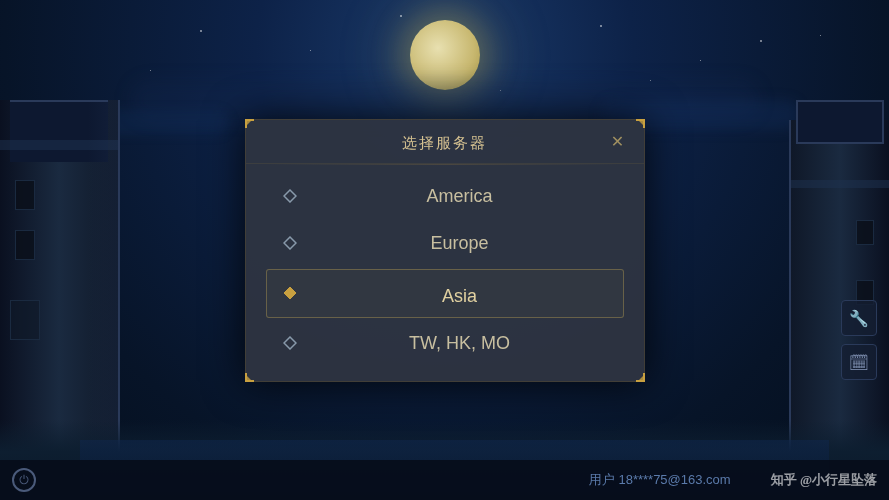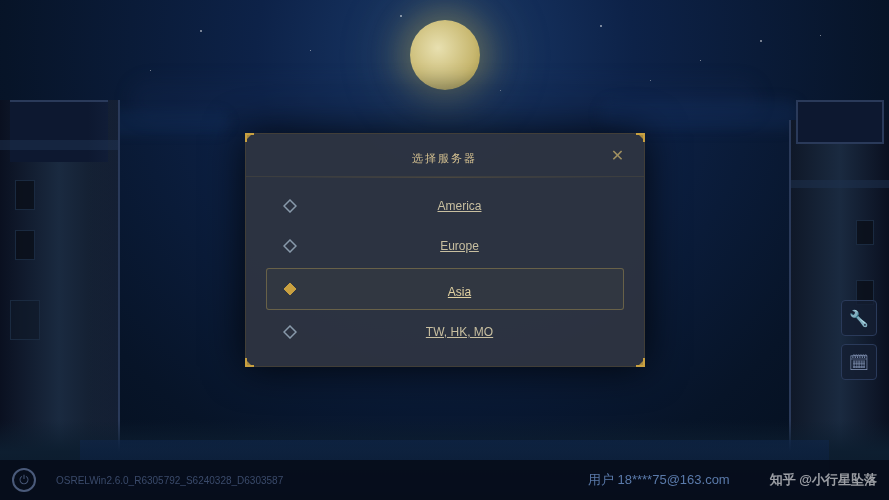--- a/index.html
+++ b/index.html
@@ -208,21 +208,21 @@
 
     
     .dialog-header {
       padding: 14px 20px 10px;
       text-align: center;
       border-bottom: 1px solid rgba(100, 90, 60, 0.3);
       position: relative;
     }
     .dialog-title {
       color: #d4c090;
-      font-size: 11px;
+      font-size: 15px;
       letter-spacing: 2px;
     }
     .close-btn {
       position: absolute;
       right: 14px;
       top: 50%;
       transform: translateY(-50%);
       color: #a09060;
       font-size: 16px;
       cursor: pointer;
@@ -263,24 +263,23 @@
     }
 
     .diamond-icon {
       width: 14px;
       height: 14px;
       flex-shrink: 0;
     }
 
     .server-name {
       color: #c8bfa0;
-      font-size: 12px;
+      font-size: 18px;
       flex: 1;
       text-align: center;
-      text-decoration: underline;
     }
     .server-item.selected .server-name {
       color: #e0d0a0;
       margin-top: 6px;
     }
   </style>
 </head>
 <body>
 
 <div class="bg">
@@ -392,16 +391,15 @@
         </svg>
         <span class="server-name">TW, HK, MO</span>
       </div>
 
     </div>
   </div>
 </div>
 
 <div class="bottom-bar">
   <div class="power-btn">⏻</div>
-  <span class="version-text">OSRELWin2.6.0_R6305792_S6240328_D6303587</span>
   <span class="user-info">用户 18****75@163.com</span>
-  <span class="watermark" style="margin-left:20px;">知乎 @小行星坠落</span>
+  <span class="watermark" style="margin-left:20px;font-family:Liberation Serif, serif;">知乎 @小行星坠落</span>
 </div>
 
 </body></html>

